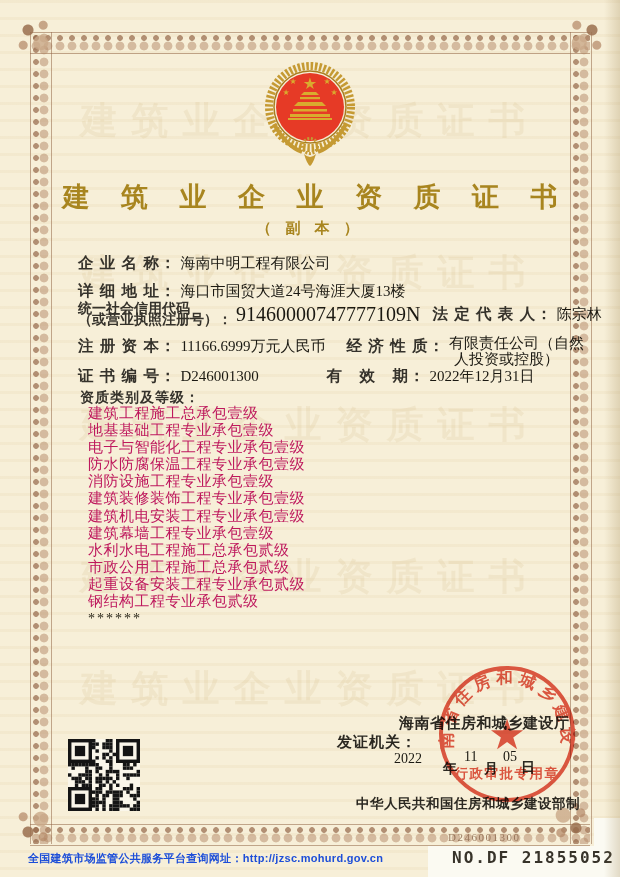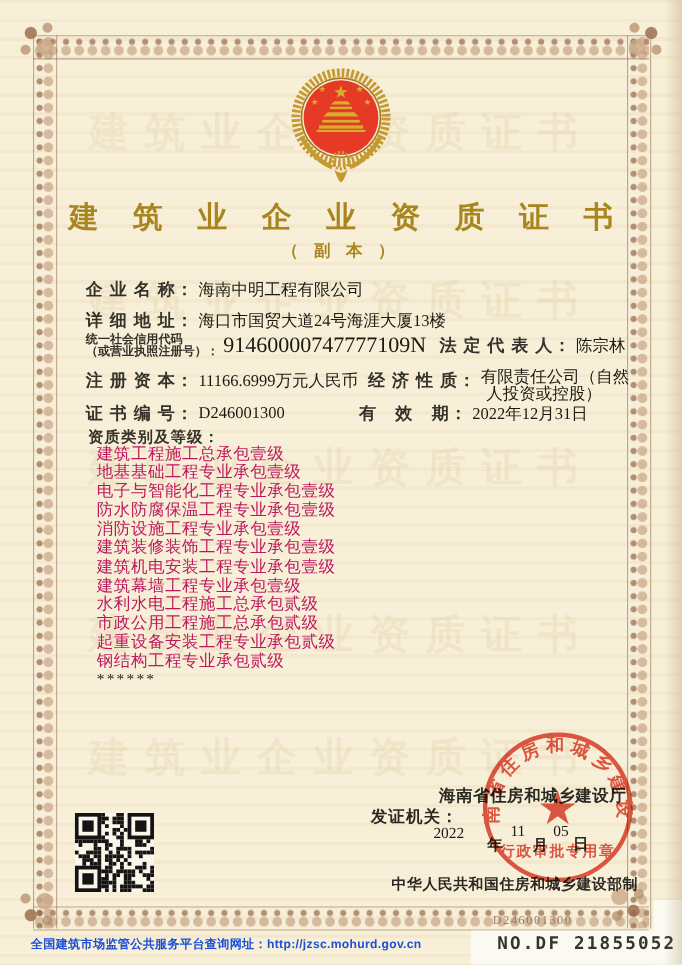--- a/index.html
+++ b/index.html
@@ -61,22 +61,22 @@
     font-size:15px;letter-spacing:5px;color:#a8851f;
   }
   .row{position:absolute;left:78px;white-space:nowrap;z-index:3;}
   .lbl{
     font-family:"Liberation Sans",sans-serif;font-weight:bold;
     font-size:15.5px;letter-spacing:1px;color:#35322b;vertical-align:middle;
   }
   .val{font-size:15px;color:#1b1912;vertical-align:middle;}
   .mini{
     display:inline-block;vertical-align:middle;
-    font-family:Liberation Sans, sans-serif;font-weight:bold;
-    font-size:11px;line-height:11px;color:#35322b;letter-spacing:0;
+    font-family:Liberation Mono, monospace;font-weight:bold;
+    font-size:14px;line-height:11px;color:#35322b;letter-spacing:0;
   }
   .two-line{display:inline-block;vertical-align:top;line-height:15.5px;}
   .heading{
     position:absolute;left:80px;top:389px;z-index:3;
     font-family:"Liberation Sans",sans-serif;font-weight:bold;
     font-size:14px;letter-spacing:1px;color:#35322b;
   }
   .qual-list{position:absolute;left:88px;top:405px;z-index:3;}
   .qual-item{font-size:15px;line-height:17.1px;color:#be185d;letter-spacing:0.5px;}
   .terminator{font-size:14px;line-height:17px;color:#2a2619;letter-spacing:2px;}
@@ -159,21 +159,21 @@
   <div class="row" style="top:303px">
     <span class="mini"><span>统一社会信用代码</span><br><span>（或营业执照注册号）：</span></span>
     <span class="val" style="font-size:20px">91460000747777109N</span>
     <span class="lbl" style="margin-left:8px">法 定 代 表 人：</span>
     <span class="val">陈宗林</span>
   </div>
 
   <div class="row" style="top:336px">
     <span class="lbl">注 册 资 本：</span>
     <span class="val">11166.6999万元人民币</span>
-    <span class="lbl" style="margin-left:5px">经 济 性 质：</span>
+    <span class="lbl" style="margin-left:17px">经 济 性 质：</span>
     <span class="val two-line"><span>有限责任公司（自然</span><br><span style="padding-left:5px">人投资或控股）</span></span>
   </div>
 
   <div class="row" style="top:366px">
     <span class="lbl">证 书 编 号：</span>
     <span class="val" style="display:inline-block;width:142px">D246001300</span>
     <span class="lbl">有　效　期：</span>
     <span class="val">2022年12月31日</span>
   </div>
 

